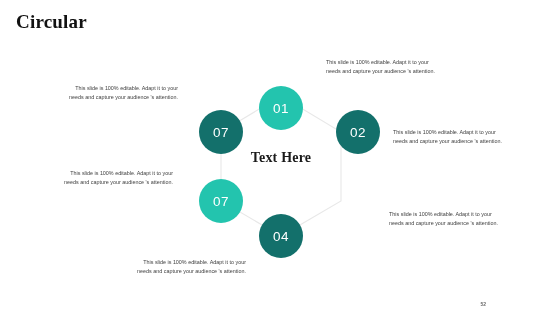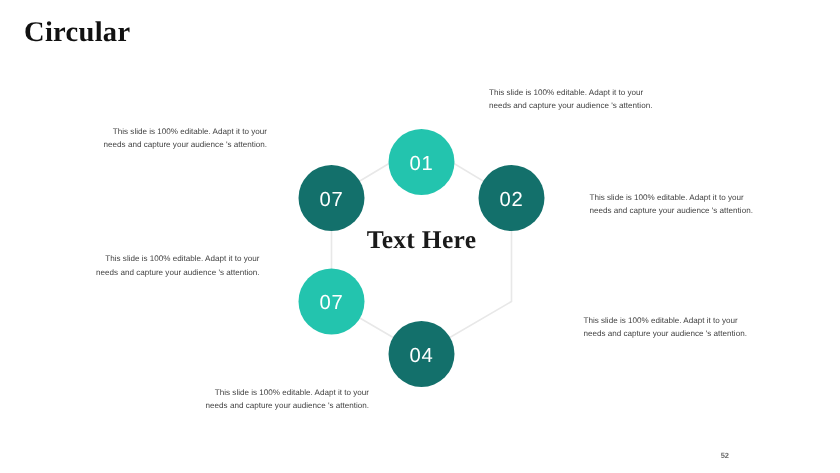--- a/index.html
+++ b/index.html
@@ -61,35 +61,35 @@
     color: #ffffff;
     font-family: "Liberation Sans", sans-serif;
     font-size: 13.5px;
     letter-spacing: 0.5px;
   }
 
   .node-light { background: #23c4ae; }
   .node-dark  { background: #13706b; }
 
   #node-01 { left: 73px;  top: 20px; text-align: center;   }
-  #node-02 { left: 133px; top: 44px;  }
+  #node-02 { left: 150px; top: 44px;  }
   #node-03 { left: 133px; top: 113px; }
   #node-04 { left: 73px;  top: 148px; }
   #node-05 { left: 13px;  top: 113px; }
   #node-06 { left: 13px;  top: 44px;  }
 
   #center-label {
     position: absolute;
     left: 0;
     top: 84px;
     width: 190px;
     text-align: center;
     font-family: "Liberation Serif", serif;
     font-weight: bold;
-    font-size: 17px;
+    font-size: 14px;
     color: #1a1a1a;
     letter-spacing: 0.2px;
   }
 
   
   .callout {
     position: absolute;
     font-family: "Liberation Sans", sans-serif;
     font-size: 5.4px;
     line-height: 1.72;

